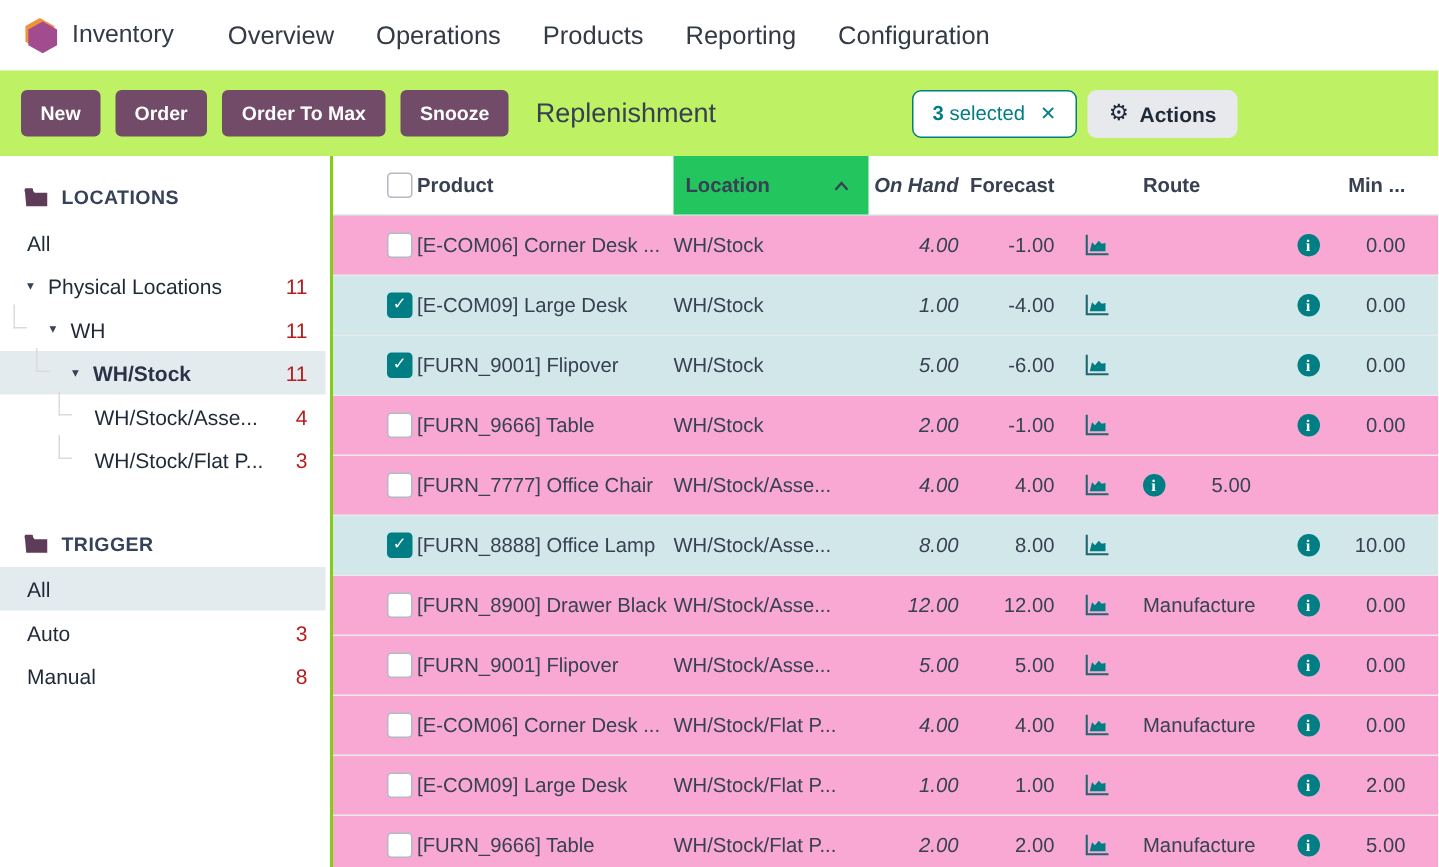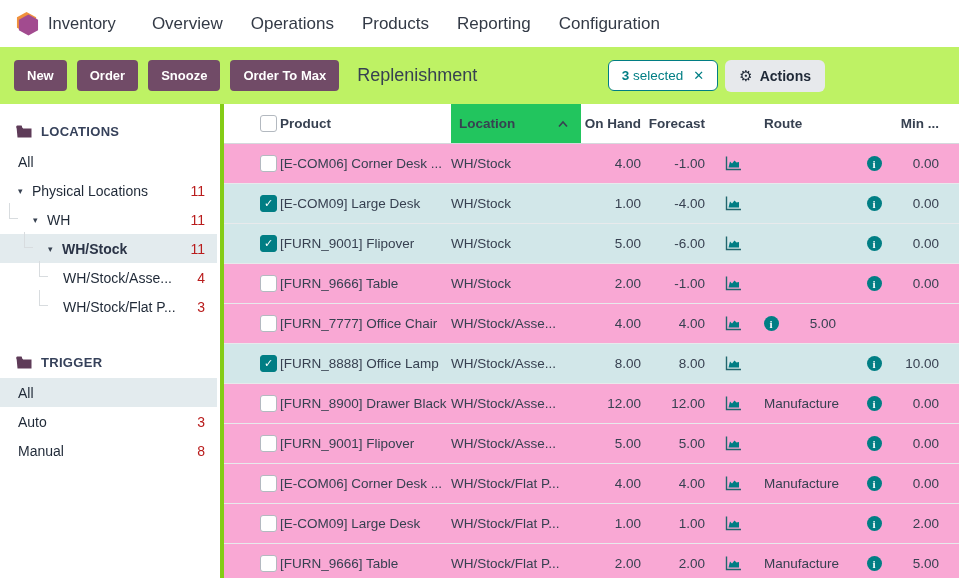--- a/index.html
+++ b/index.html
@@ -32,21 +32,21 @@
   .sel-x { font-weight: 700; cursor: pointer; font-size: 13px; }
   .btn-actions {
     display: flex; align-items: center; gap: 7px; background: #e7e9ec; border: none;
     border-radius: 6px; padding: 8px 14px; font-size: 14px; font-weight: 600;
     color: #1f2937; cursor: pointer; font-family: inherit;
   }
   .gear { font-size: 15px; line-height: 1; }
   
   .content { display: flex; height: 474px; }
   .sidebar { width: 220px; flex: 0 0 220px; padding-top: 16px; overflow: hidden; }
-  .main { flex: 1; border-left: 4px solid #84cc16; overflow: hidden; text-align: right; }
+  .main { flex: 1; border-left: 2px solid #84cc16; overflow: hidden; text-align: right; }
   
   .side-section { margin-bottom: 30px; }
   .side-header { display: flex; align-items: center; gap: 9px; padding: 4px 0 8px 16px; }
   .side-header-label { font-size: 13px; font-weight: 700; color: #36415a; letter-spacing: .3px; }
   .side-item {
     position: relative; display: flex; align-items: center; height: 29px;
     padding-right: 12px; margin-right: 3px; cursor: pointer; color: #1f2937; font-size: 14px;
   }
   .side-item.selected { background: #e3ebee; }
   .side-item.bold .side-label { font-weight: 700; color: #2b3447; }
@@ -56,21 +56,21 @@
     position: absolute; width: 9px; height: 16px; top: -2px;
     border-left: 1px solid #d8dcdf; border-bottom: 1px solid #d8dcdf;
   }
   
   .trow, .thead { display: flex; align-items: stretch; height: 40px; border-bottom: 1px solid #e8eaec; }
   .thead { border-bottom: 1px solid #d5d8dc; font-weight: 600; color: #374151; }
   .cell { display: flex; align-items: center; font-size: 13.5px; color: #374151; overflow: hidden; white-space: nowrap; }
   .col-check   { width: 56px;  flex: 0 0 56px; justify-content: flex-end; padding-right: 3px; }
   .col-product { width: 171px; flex: 0 0 171px; padding-right: 8px; }
   .col-location{ width: 130px; flex: 0 0 130px; padding-right: 8px; }
-  .col-onhand  { width: 68px;  flex: 0 0 68px;  justify-content: flex-end; padding-right: 8px; }
+  .col-onhand  { width: 68px;  flex: 0 0 68px;  justify-content: flex-end; padding-right: 8px; font-style: italic; }
   .col-forecast{ width: 62px;  flex: 0 0 62px;  justify-content: flex-end; padding-right: 6px; }
   .col-chart   { width: 45px;  flex: 0 0 45px;  justify-content: center; }
   .col-route   { width: 103px; flex: 0 0 103px; padding-left: 8px; }
   .col-info    { width: 30px;  flex: 0 0 30px;  justify-content: center; }
   .col-min     { width: 74px;  flex: 0 0 74px;  justify-content: flex-end; padding-right: 24px; }
   .thead .col-location { background: #22c55e; justify-content: space-between; padding-left: 8px; padding-right: 12px; }
   .thead .cell { cursor: pointer; }
   .trow { cursor: pointer; background: #f9a8d4; }
   .trow.selected { background: #d2e7e9; }
   .checkbox {
@@ -104,22 +104,22 @@
       <span class="nav-item">Products</span>
       <span class="nav-item">Reporting</span>
       <span class="nav-item">Configuration</span>
     </nav>
 </header>
 
 <div class="control-panel">
   <div class="cp-buttons">
       <button class="btn-primary">New</button>
       <button class="btn-primary">Order</button>
+      <button class="btn-primary">Order To Max</button>
       <button class="btn-primary">Snooze</button>
-      <button class="btn-primary">Order To Max</button>
     </div>
   <span class="cp-title">Replenishment</span>
   <div class="cp-right">
     <div class="sel-badge">
       <span>
         <span class="sel-count">3</span>
         <span>selected</span>
       </span>
       <span class="sel-x">✕</span>
     </div>

